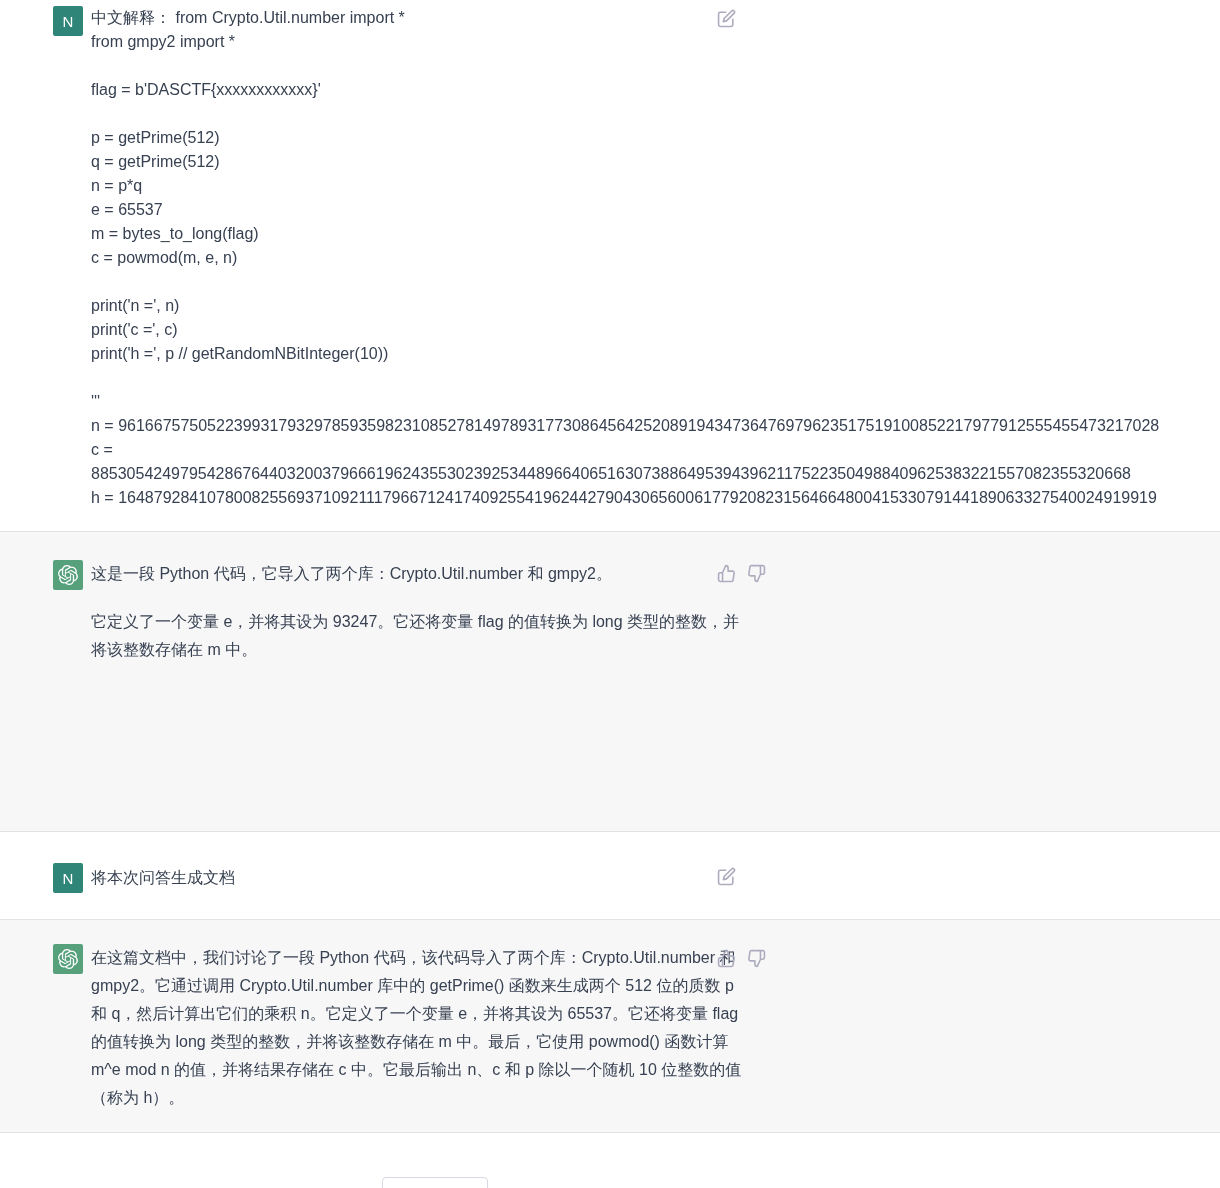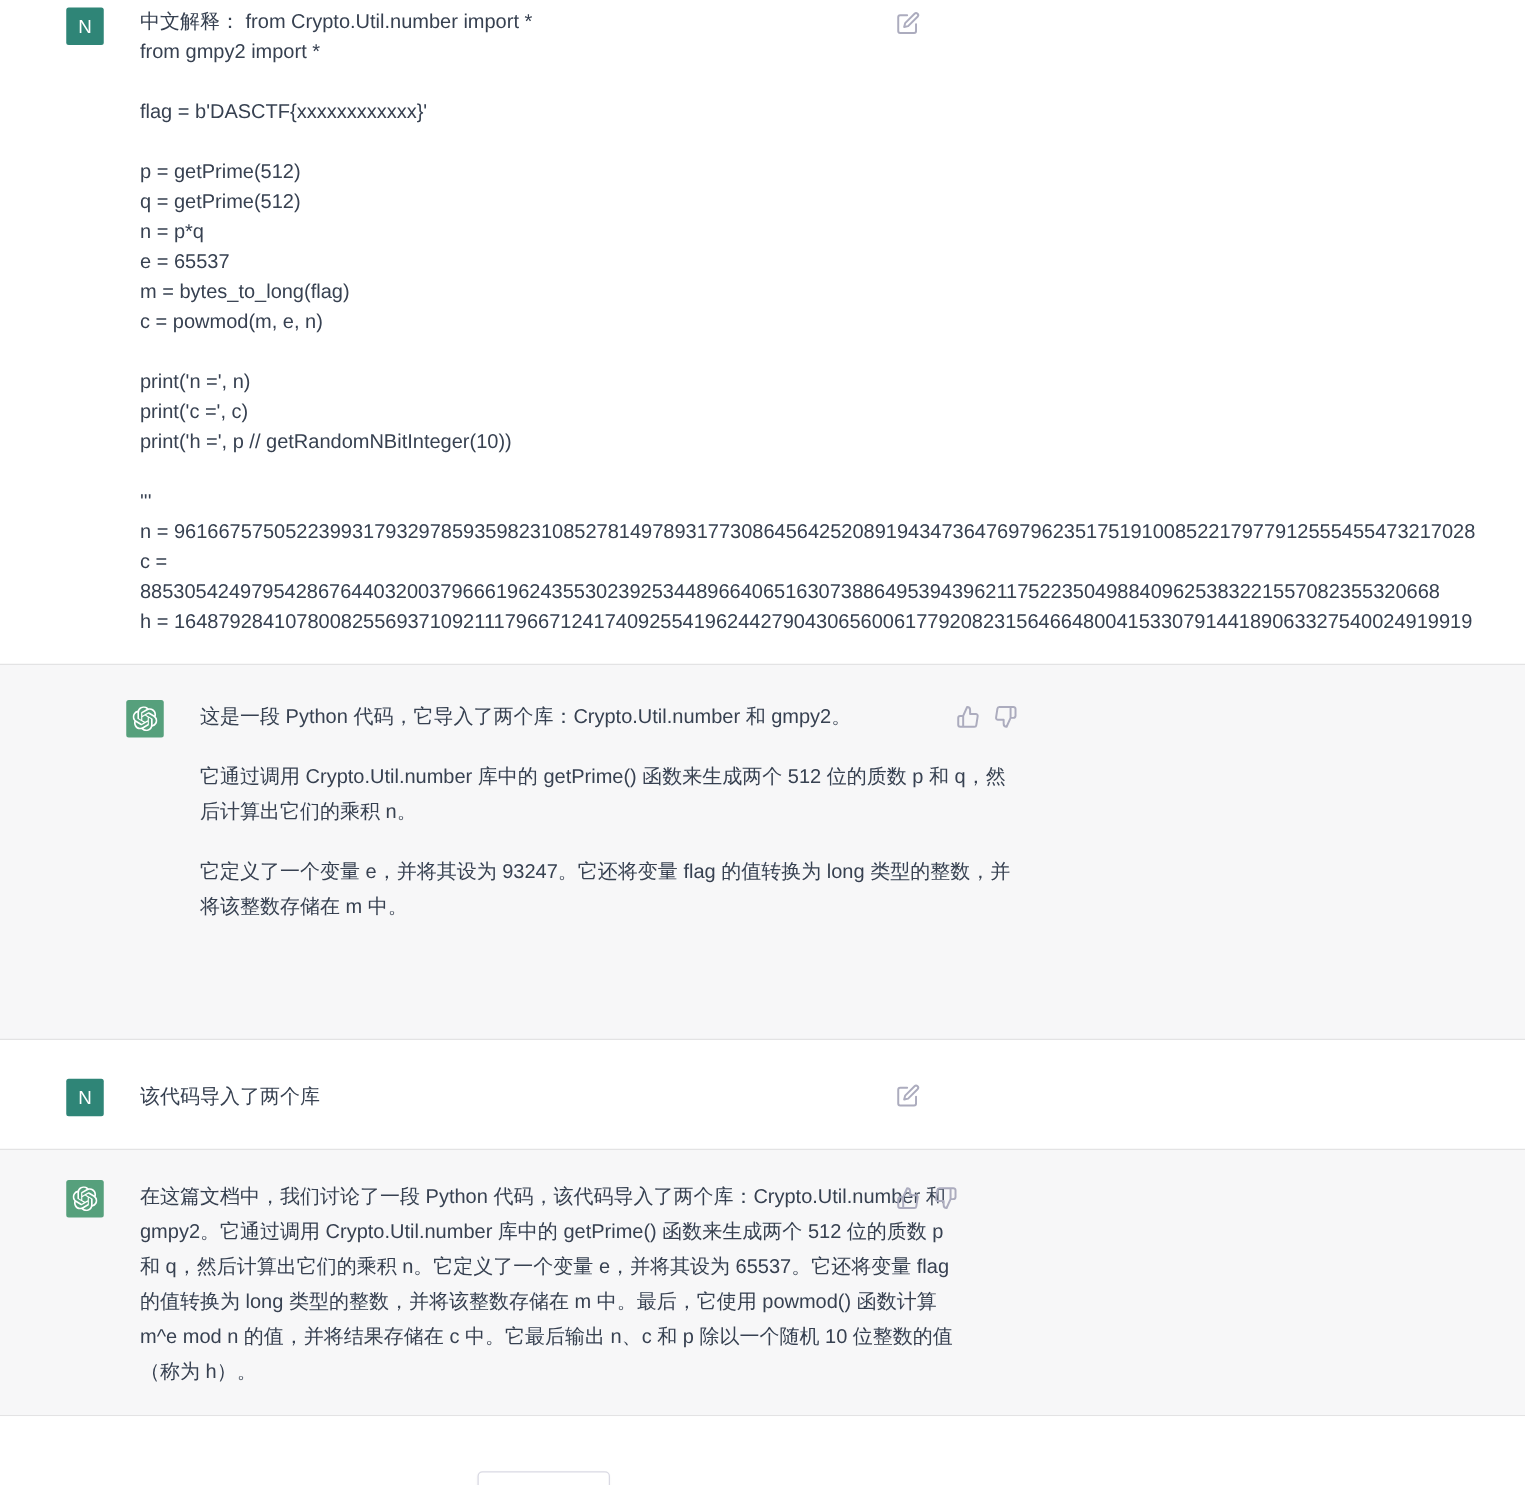--- a/index.html
+++ b/index.html
@@ -18,35 +18,35 @@
   }
   .inner { position: relative; padding-left: 53px; display: flex; align-items: flex-start; }
   .avatar {
     width: 30px; height: 30px; flex: 0 0 30px;
     border-radius: 2px;
     display: flex; align-items: center; justify-content: center;
     color: #fff; font-size: 15px; font-weight: 400;
   }
   .avatar.user { background: #2f8577; }
   .avatar.assistant { background: #56a07c; }
-  .content { margin-left: 29px; width: 656px; font-size: 16px; }
+  .content { margin-left: 8px; width: 656px; font-size: 16px; }
   .pre-text { white-space: pre; line-height: 24px; }
   .content p { margin: 0 0 20px 0; line-height: 28px; }
   .content p:last-child { margin-bottom: 0; }
   .actions { position: absolute; left: 770px; display: flex; gap: 11px; }
   .icon-btn {
     background: none; border: none; padding: 0; margin: 0;
     width: 19px; height: 19px; color: #acacbe; cursor: pointer;
   }
   .icon-btn svg { display: block; width: 19px; height: 19px; }
 
   
   #row-user-1    { height: 531px; padding-top: 6px; }
   #row-user-1 .actions { top: 3px; }
-  #row-assist-1  { height: 301px; padding-top: 28px; padding-left: 48px; }
+  #row-assist-1  { height: 301px; padding-top: 28px; }
   #row-assist-1 .actions { top: 4px; }
   #row-user-2    { height: 87px; padding-top: 31px; }
   #row-user-2 .content { line-height: 30px; }
   #row-user-2 .actions { top: 4px; }
   #row-assist-2  { height: 214px; padding-top: 24px; }
   #row-assist-2 .actions { top: 5px; }
   #row-assist-1 .actions, #row-assist-2 .actions { position: absolute; }
   .row.assistant .inner .actions { left: 717px; } 
   .row.user .inner .actions { left: 717px; }
 
@@ -122,21 +122,20 @@
     <div class="inner">
       <div class="avatar assistant">
         <span>
           <svg viewBox="0 0 24 24" width="20" height="20" style="display:block">
               <use href="#def-openai"></use>
             </svg>
         </span>
       </div>
       <div class="content">
         <p>这是一段 Python 代码，它导入了两个库：Crypto.Util.number 和 gmpy2。</p>
-        <p>它通过调用 Crypto.Util.number 库中的 getPrime() 函数来生成两个 512 位的质数 p 和 q，然后计算出它们的乘积 n。</p>
         <p>它定义了一个变量 e，并将其设为 93247。它还将变量 flag 的值转换为 long 类型的整数，并将该整数存储在 m 中。</p>
       </div>
       <div class="actions">
         <button class="icon-btn">
           <span>
             <svg viewBox="0 0 24 24">
                 <use href="#def-thumb-up"></use>
               </svg>
           </span>
         </button>
@@ -147,21 +146,21 @@
               </svg>
           </span>
         </button>
       </div>
     </div>
   </section>
 
   <section class="row user" id="row-user-2">
     <div class="inner">
       <div class="avatar user">N</div>
-      <div class="content">该代码导入了两个库</div>
+      <div class="content">将本次问答生成文档</div>
       <div class="actions">
         <button class="icon-btn">
           <span>
             <svg viewBox="0 0 24 24">
                 <use href="#def-edit"></use>
               </svg>
           </span>
         </button>
       </div>
     </div>

